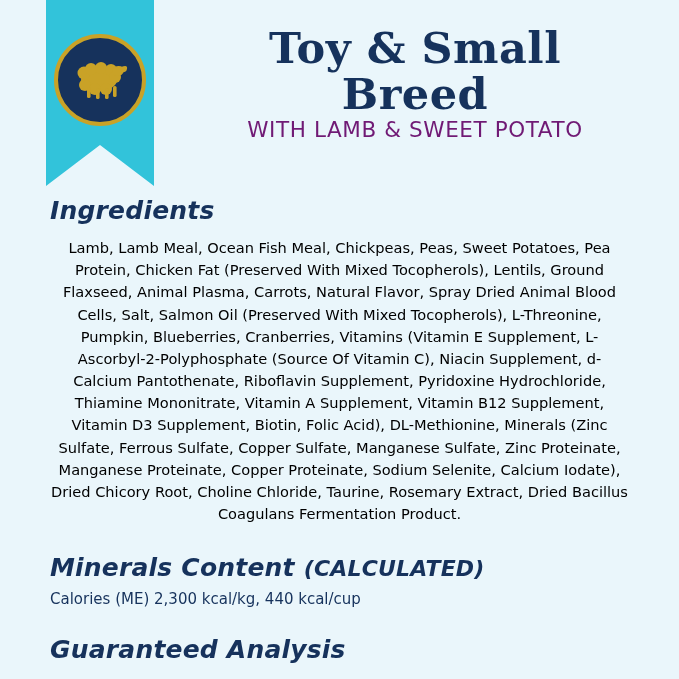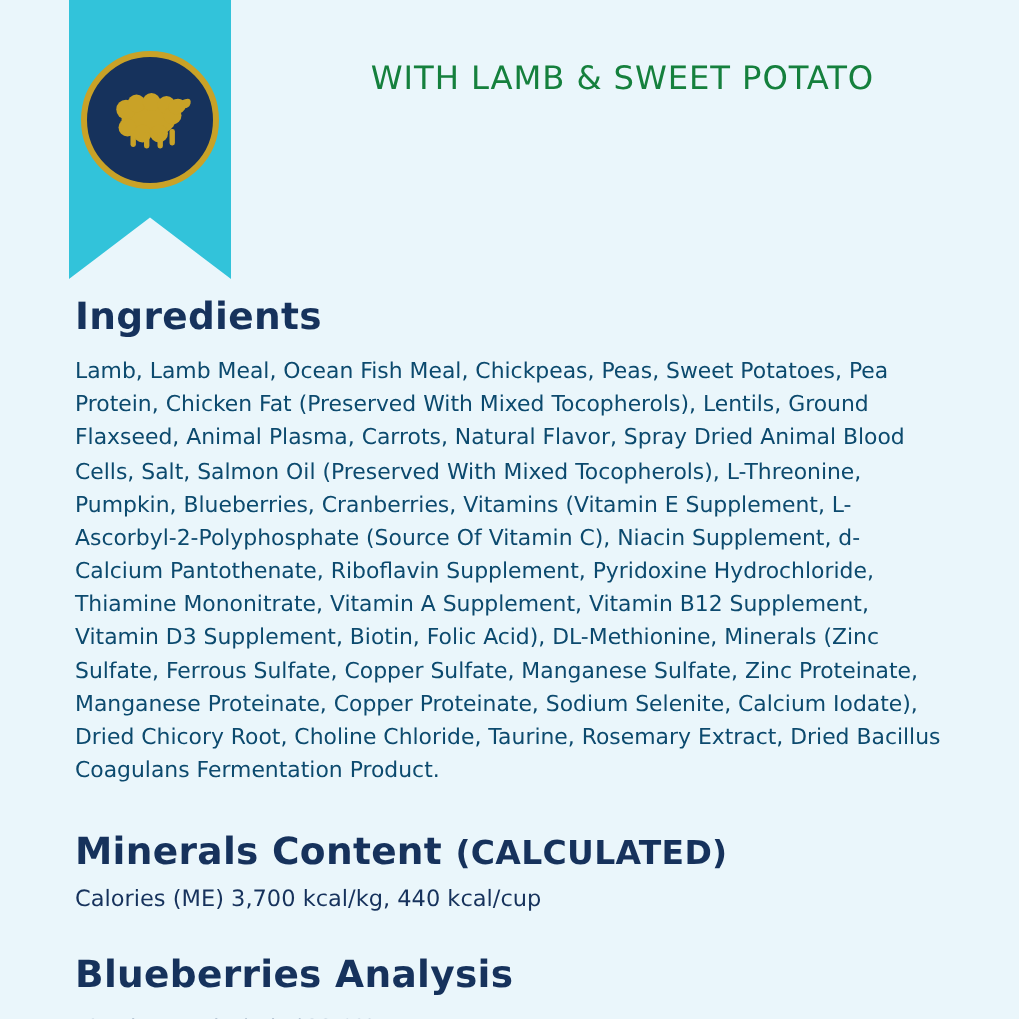--- a/index.html
+++ b/index.html
@@ -67,56 +67,56 @@
   }
   .title-main {
     font-family: "DejaVu Serif", serif;
     font-weight: bold;
     font-size: 43px;
     line-height: 1.06;
     color: #16325c;
     letter-spacing: 0.5px;
   }
   .title-sub {
-    margin-top: 14px;
     font-family: "DejaVu Sans", sans-serif;
     font-size: 21.5px;
     letter-spacing: 0.6px;
-    color: #15803d;
+    color: #701a75;
   }
 
   
   .content {
     position: absolute;
     left: 0;
     top: 196px;
     width: 679px;
   }
   .section {
     padding: 0 50px;
   }
   h2.section-title {
     margin: 0;
     font-family: "DejaVu Sans", sans-serif;
     font-weight: bold;
     font-size: 25px;
     color: #16325c;
     letter-spacing: 0.2px;
+    font-style: italic;
   }
   .section-title .qualifier {
     font-size: 22px;
     font-weight: bold;
     letter-spacing: 0.2px;
   }
   .ingredients-text {
     margin-top: 12px;
     font-size: 14.6px;
     line-height: 1.52;
-    color: #0c4a6e;
-    text-align: left;
+    color: #000000;
+    text-align: center;
   }
   .calorie-block { margin-top: 28px; }
   .calorie-text {
     margin-top: 6px;
     font-size: 15px;
     line-height: 1.5;
     color: #16325c;
   }
   .ga-block { margin-top: 24px; }
   .ga-list {
@@ -161,42 +161,46 @@
               <rect x="25" y="30" width="3.6" height="11" rx="1.6"></rect>
               <rect x="34" y="30" width="3.6" height="11" rx="1.6"></rect>
               <rect x="42" y="28" width="3.6" height="11" rx="1.6"></rect>
             </g>
           </svg>
         </span>
       </div>
     </div>
 
     <div class="title-block">
+      <div class="title-main">
+        <div>Toy &amp; Small</div>
+        <div>Breed</div>
+      </div>
       <div class="title-sub">WITH LAMB &amp; SWEET POTATO</div>
     </div>
 
   </div>
 
   <div class="content">
 
     <div class="section">
       <h2 class="section-title">Ingredients</h2>
       <div class="ingredients-text">Lamb, Lamb Meal, Ocean Fish Meal, Chickpeas, Peas, Sweet Potatoes, Pea Protein, Chicken Fat (Preserved With Mixed Tocopherols), Lentils, Ground Flaxseed, Animal Plasma, Carrots, Natural Flavor, Spray Dried Animal Blood Cells, Salt, Salmon Oil (Preserved With Mixed Tocopherols), L-Threonine, Pumpkin, Blueberries, Cranberries, Vitamins (Vitamin E Supplement, L-Ascorbyl-2-Polyphosphate (Source Of Vitamin C), Niacin Supplement, d-Calcium Pantothenate, Riboflavin Supplement, Pyridoxine Hydrochloride, Thiamine Mononitrate, Vitamin A Supplement, Vitamin B12 Supplement, Vitamin D3 Supplement, Biotin, Folic Acid), DL-Methionine, Minerals (Zinc Sulfate, Ferrous Sulfate, Copper Sulfate, Manganese Sulfate, Zinc Proteinate, Manganese Proteinate, Copper Proteinate, Sodium Selenite, Calcium Iodate), Dried Chicory Root, Choline Chloride, Taurine, Rosemary Extract, Dried Bacillus Coagulans Fermentation Product.</div>
     </div>
 
     <div class="section calorie-block">
       <h2 class="section-title">
         <span>Minerals Content</span>
         <span class="qualifier">(CALCULATED)</span>
       </h2>
-      <div class="calorie-text">Calories (ME) 3,700 kcal/kg, 440 kcal/cup</div>
+      <div class="calorie-text">Calories (ME) 2,300 kcal/kg, 440 kcal/cup</div>
     </div>
 
     <div class="section ga-block">
-      <h2 class="section-title">Blueberries Analysis</h2>
+      <h2 class="section-title">Guaranteed Analysis</h2>
       <div class="ga-list">
 
         <div class="ga-row">
           <span class="ga-label">Crude Protein (min.)</span>
 
           <span class="ga-value">32.0%</span>
         </div>
 
       </div>
     </div>

